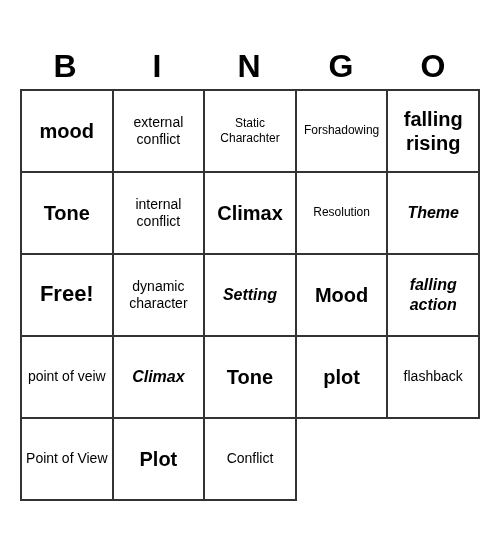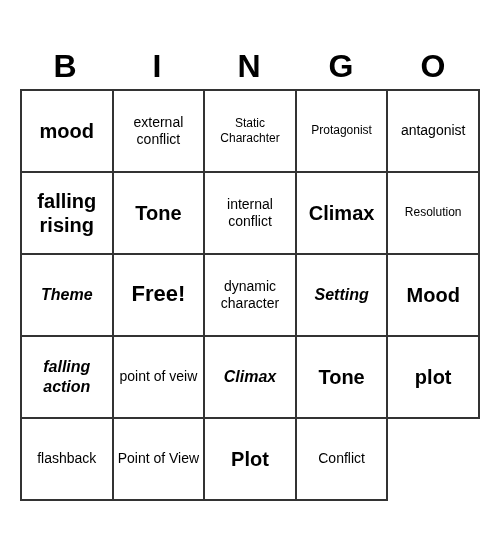--- a/index.html
+++ b/index.html
@@ -70,22 +70,21 @@
   <div class="bingo-header-cell">B</div>
       <div class="bingo-header-cell">I</div>
       <div class="bingo-header-cell">N</div>
       <div class="bingo-header-cell">G</div>
       <div class="bingo-header-cell">O</div>
     </div>
   <div class="bingo-grid">
   <div class="bingo-cell large-text">mood</div>
       <div class="bingo-cell">external conflict</div>
       <div class="bingo-cell small-text">Static Charachter</div>
-      <div class="bingo-cell small-text">Protagonist</div>
-      <div class="bingo-cell">antagonist</div>
+      <div class="bingo-cell small-text">Forshadowing</div>
       <div class="bingo-cell large-text">falling rising</div>
       <div class="bingo-cell large-text">Tone</div>
       <div class="bingo-cell">internal conflict</div>
       <div class="bingo-cell large-text">Climax</div>
       <div class="bingo-cell small-text">Resolution</div>
       <div class="bingo-cell medium-text">Theme</div>
       <div class="bingo-cell free">Free!</div>
       <div class="bingo-cell">dynamic character</div>
       <div class="bingo-cell medium-text">Setting</div>
       <div class="bingo-cell large-text">Mood</div>

